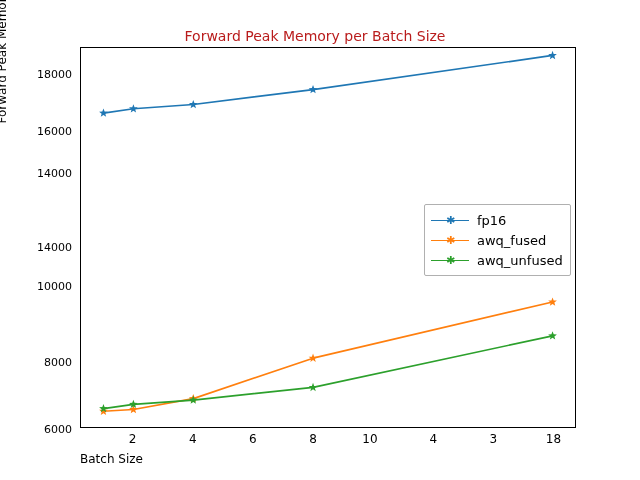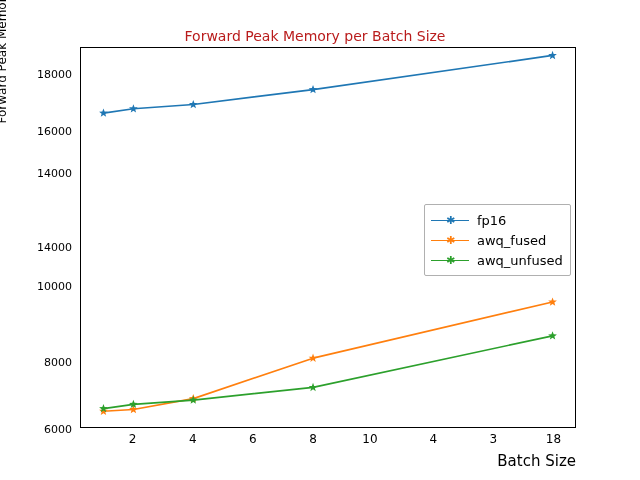--- a/index.html
+++ b/index.html
@@ -61,22 +61,22 @@
     text-align: center;
     font-size: 12px;
     white-space: nowrap;
   }
   
   #xlabel {
     position: absolute;
     left: 80px;
     top: 452px;
     width: 496px;
-    text-align: right;
-    font-size: 15px;
+    text-align: left;
+    font-size: 12px;
   }
   .ytick-wrap {
     position: absolute;
     left: 0;
     top: 0;
     width: 640px;
     height: 480px;
   }
   .ytick-item {
     position: absolute;

